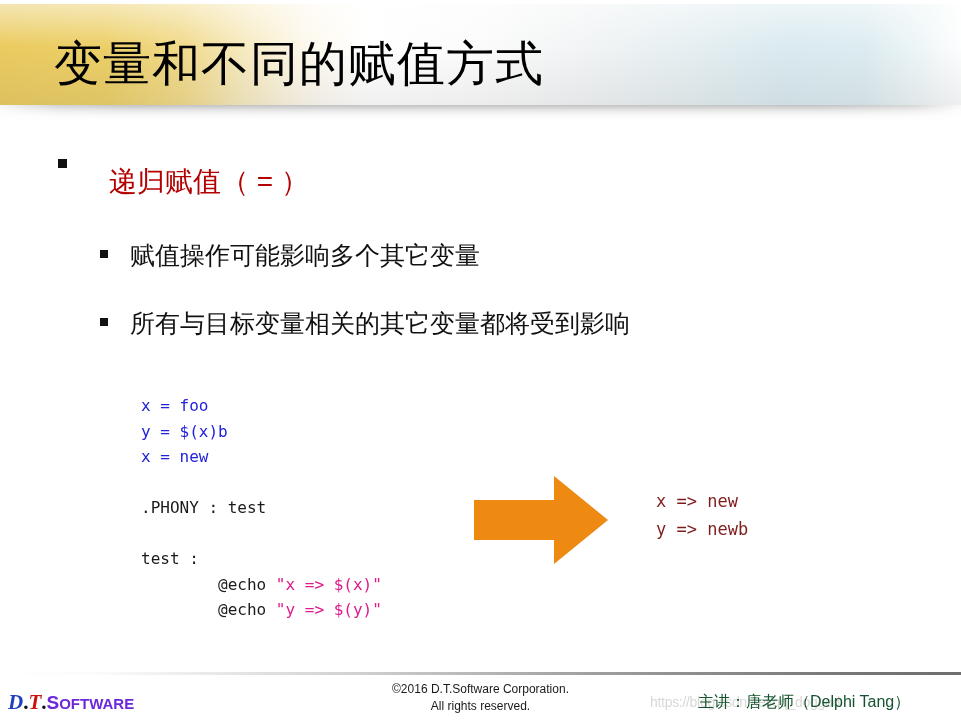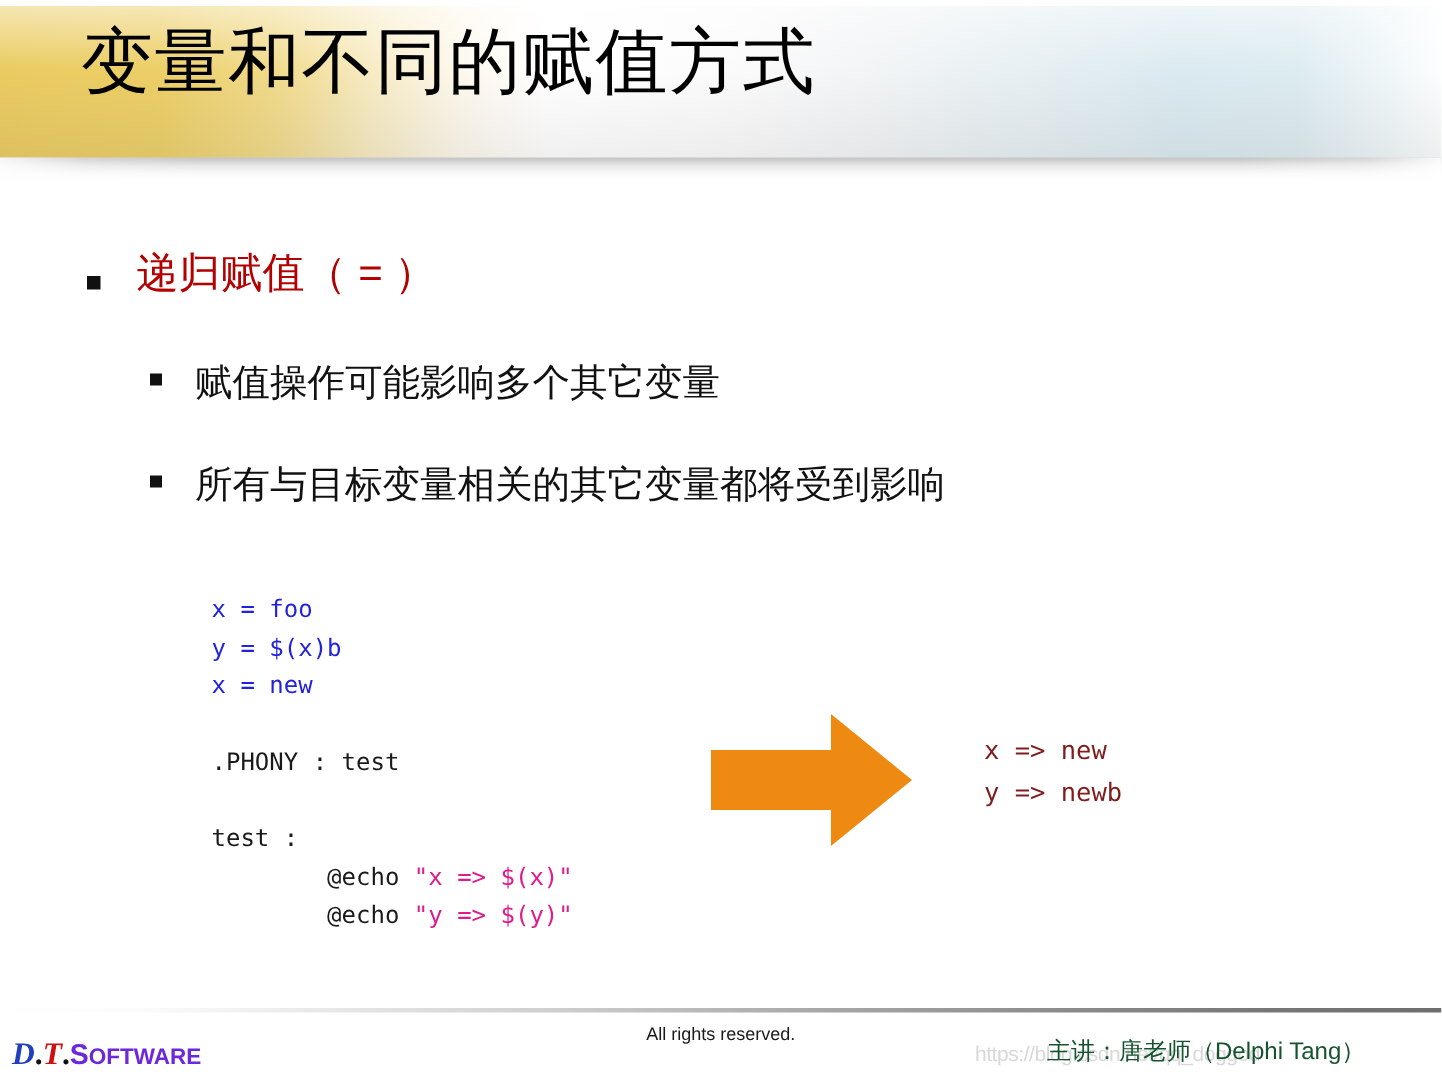--- a/index.html
+++ b/index.html
@@ -75,35 +75,36 @@
       rgba(255,255,255,0.85) 0%,
       rgba(255,255,255,0.25) 6%,
       rgba(255,255,255,0) 14%,
       rgba(255,255,255,0) 86%,
       rgba(255,255,255,0.3) 95%,
       rgba(255,255,255,0.9) 100%);
   }
   .title-text {
     position: absolute;
     left: 54px;
-    top: 10px;
+    top: 32px;
     font-size: 48px;
     line-height: 64px;
     color: #000000;
     letter-spacing: 1px;
     white-space: nowrap;
   }
 
   
   .bullet-l1 {
     position: absolute;
     left: 58px;
     top: 165px;
     display: flex;
-    align-items: flex-end;
+    align-items: flex-start;
+    gap: 18px;
   }
   .bullet-l1 .marker {
     width: 9px; height: 9px;
     background: #111111;
     display: inline-block;
     margin-right: 24px;
     flex: 0 0 auto;
     position: relative;
     top: -6px;
   }
@@ -285,20 +286,21 @@
 
   <div class="code-right" id="code-right-host" style="color: #7f1d1d;"><div class="code-line">x =&gt; new</div><div class="code-line">y =&gt; newb</div></div>
 
   <div class="footer-rule"></div>
 
   <div class="logo">
     <span class="l-d">D</span><span class="l-dot">.</span><span class="l-t">T</span><span class="l-dot">.</span><span class="l-sw"><span class="cap">S</span><span>OFTWARE</span></span>
   </div>
 
   <div class="copyright">
+    <div>©2016 D.T.Software Corporation.</div>
     <div>All rights reserved.</div>
   </div>
 
   <div class="presenter-wrap">
     <div class="watermark">https://blog.csdn.net/qq_doggod</div>
     <div class="presenter">主讲：唐老师（Delphi Tang）</div>
   </div>
 
 </div>
 

